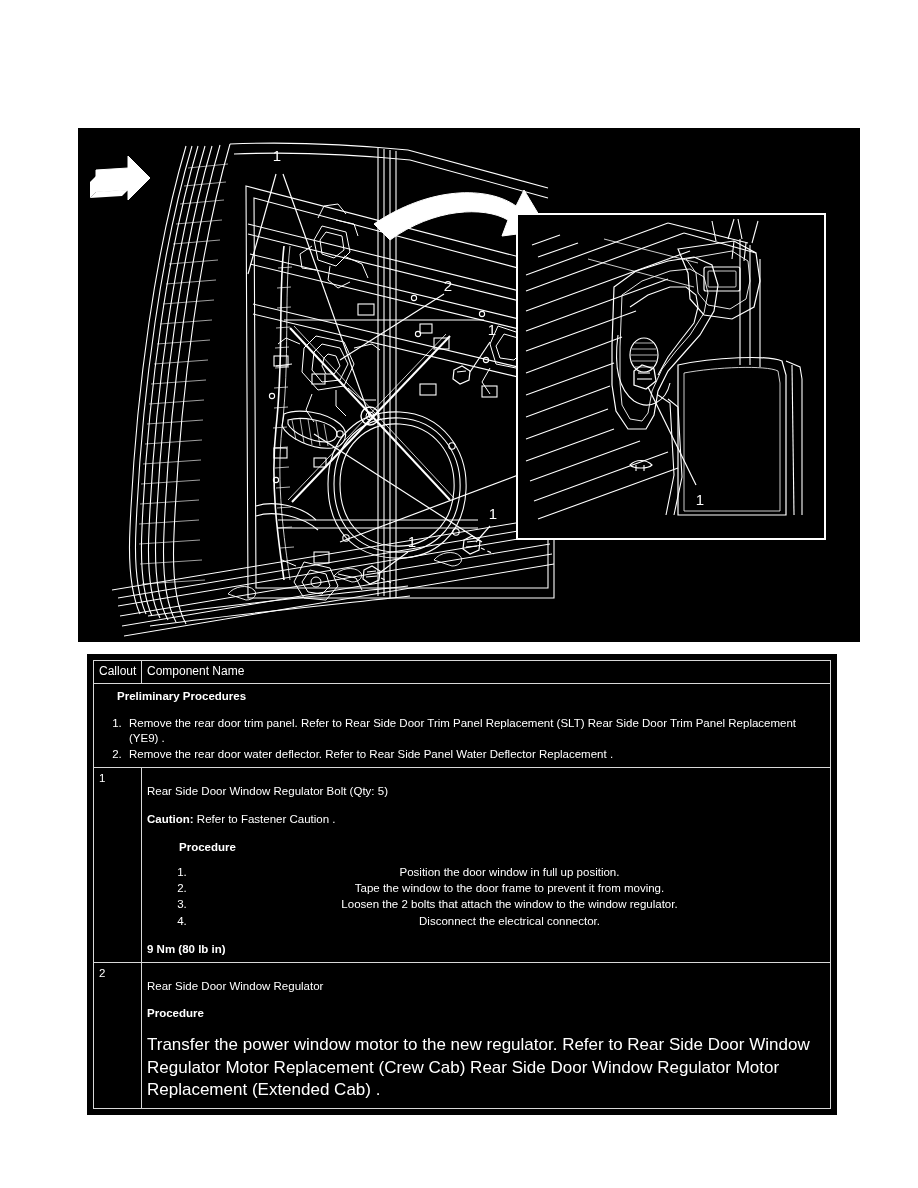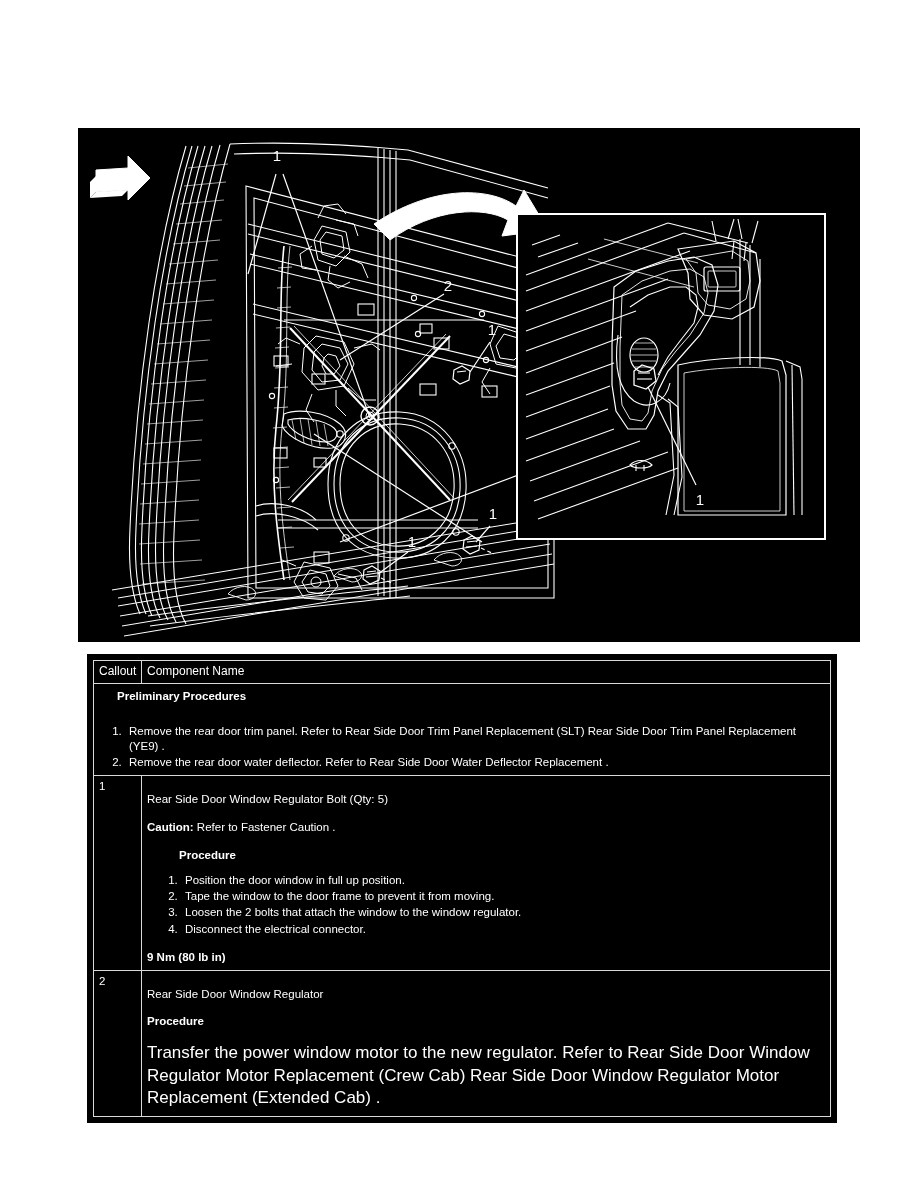--- a/index.html
+++ b/index.html
@@ -98,21 +98,21 @@
   td.callout-cell {
     text-align: center;
     vertical-align: middle;
     font-size: 11.5px;
   }
 
   .prelim-cell { padding: 5px 5px 6px 5px; }
   .prelim-title {
     font-weight: bold;
     font-size: 11.5px;
-    margin: 2px 0 20px 18px;
+    margin: 2px 0 12px 18px;
   }
   ol.prelim-list {
     margin: 0 0 0 8px;
     padding: 0 0 0 18px;
     list-style: decimal;
   }
   ol.prelim-list li {
     margin: 0 0 1px 0;
     padding-left: 4px;
   }
@@ -130,22 +130,23 @@
     font-weight: bold;
     margin: 13px 0 0 32px;
     font-size: 11.5px;
   }
   ol.proc-list {
     margin: 10px 0 0 8px;
     padding: 0 0 0 26px;
     list-style: decimal;
   }
   ol.proc-list li {
-    margin: 0 0 1px 0;
+    margin: 0 0 1px 9px;
     padding-left: 4px;
+    text-align: center;
   }
   .torque-line {
     font-weight: bold;
     margin: 13px 0 2px 0;
     font-size: 11.5px;
   }
   .proc-title-2 {
     font-weight: bold;
     margin: 12px 0 0 0;
     font-size: 11.5px;
@@ -501,21 +502,21 @@
         <th class="hdr-component">Component Name</th>
       </tr>
     </thead>
     <tbody>
 
       <tr>
         <td class="prelim-cell" colspan="2">
           <div class="prelim-title">Preliminary Procedures</div>
           <ol class="prelim-list">
             <li>Remove the rear door trim panel. Refer to Rear Side Door Trim Panel Replacement (SLT) Rear Side Door Trim Panel Replacement (YE9) .</li>
-            <li>Remove the rear door water deflector. Refer to Rear Side Door Water Deflector Replacement .</li>
+            <li>Remove the rear door water deflector. Refer to Rear Side Panel Water Deflector Replacement .</li>
           </ol>
         </td>
       </tr>
 
       <tr>
         <td class="callout-cell">1</td>
         <td>
           <div class="comp-name">Rear Side Door Window Regulator Bolt (Qty: 5)</div>
           <div class="caution-line">
             <b>Caution:</b><span> Refer to Fastener Caution .</span>

